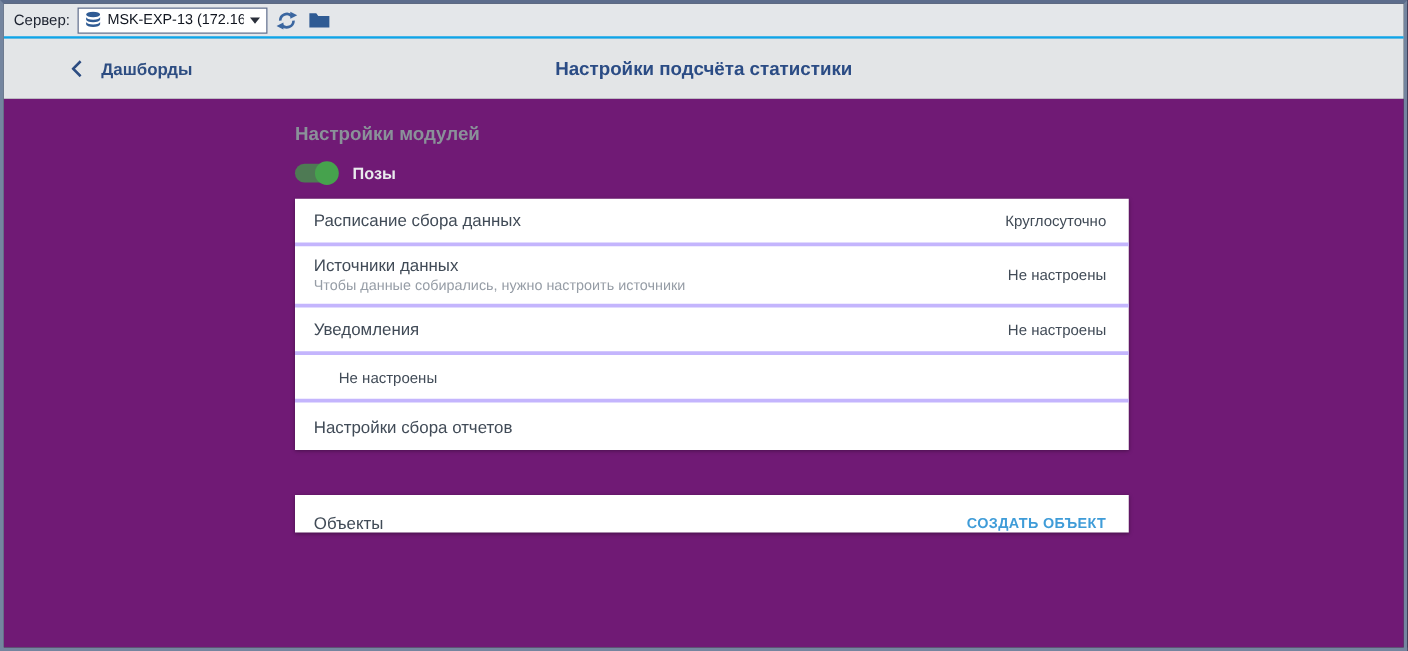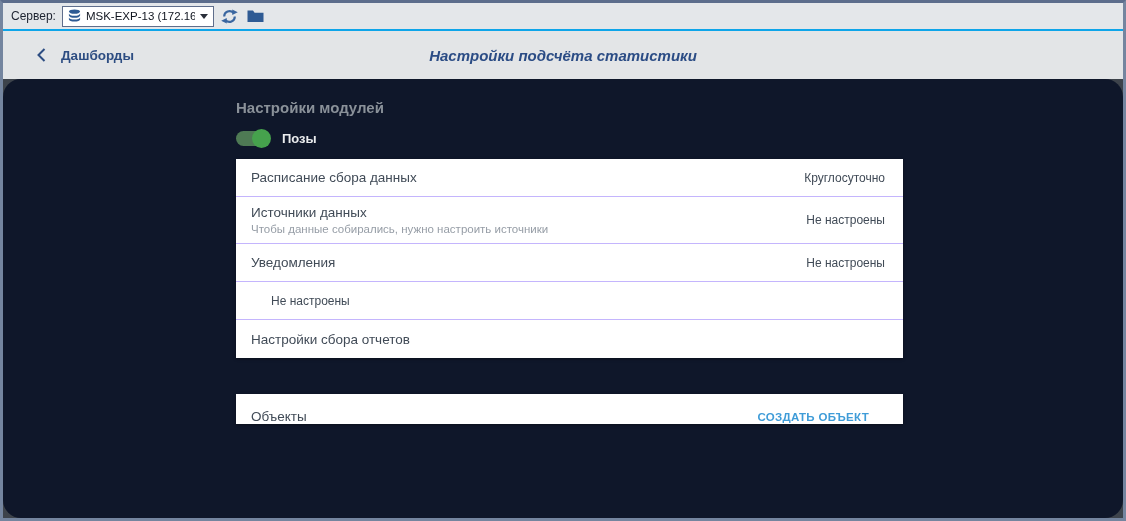--- a/index.html
+++ b/index.html
@@ -40,41 +40,39 @@
     border-right:4px solid transparent;
     border-top:5px solid #2a2f3a;
   }
   .tool-icon { width:20px; height:20px; display:flex; align-items:center; justify-content:center; cursor:pointer; }
 
   
   .header {
     height:48px; flex:0 0 48px;
     background:#e3e5e7;
     position:relative;
-    display:flex; align-items:center;
+    display:flex; align-items:center;padding-left:20px;
   }
   .back-button {
     display:flex; align-items:center; gap:15px;
     margin-left:34px; cursor:pointer;
     color:#2d4d82;
   }
   .back-button .back-label { font-size:13.5px; font-weight:600; }
   .page-title {
     position:absolute; left:0; right:0; text-align:center;
     font-size:15px; font-weight:700; color:#2b4c85;
     pointer-events:none;
-    font-style:italic;
   }
 
   
   .content {
     flex:1 1 auto;
-    background:#0f172a;
+    background:#701a75;
     padding:20px 0 0 233px;
-    border-radius:18px;
   }
   .col { width:667px; }
 
   .section-heading {
     font-size:15px; font-weight:700; color:#8a9199;
     margin-bottom:15px;
   }
 
   .toggle-row { display:flex; align-items:center; gap:12px; margin-bottom:13px; }
   .toggle {
@@ -90,33 +88,33 @@
 
   .card {
     width:667px; background:#ffffff;
     box-shadow:0 1px 3px rgba(0,0,0,0.35);
   }
   .card + .card { margin-top:36px; }
 
   .row {
     display:flex; align-items:center; justify-content:space-between;
     min-height:38px; padding:5px 18px 5px 15px;
-    border-bottom:1px solid #c4b5fd;
+    border-bottom:3px solid #c4b5fd;
     cursor:pointer;
   }
   .row:last-child { border-bottom:none; }
   .row-left { display:flex; flex-direction:column; gap:3px; padding:3px 0; }
   .row-title { font-size:13.5px; color:#414b57; }
   .row-subtitle { font-size:11.5px; color:#969da6; }
   .row-value { font-size:12px; color:#414b57; white-space:nowrap; margin-left:20px; }
 
   
   .objects-header {
     display:flex; align-items:center; justify-content:space-between;
-    padding:15px 34px 0 15px;
+    padding:15px 18px 0 15px;
   }
   .objects-title { font-size:13.5px; color:#414b57; }
   .create-object-button {
     font-size:11.5px; font-weight:700; letter-spacing:0.3px;
     color:#3f9cd8; cursor:pointer; background:none; border:none;
     font-family:inherit;
     margin-left:44px;
   }
   .objects-description {
     padding:11px 18px 15px 15px;

